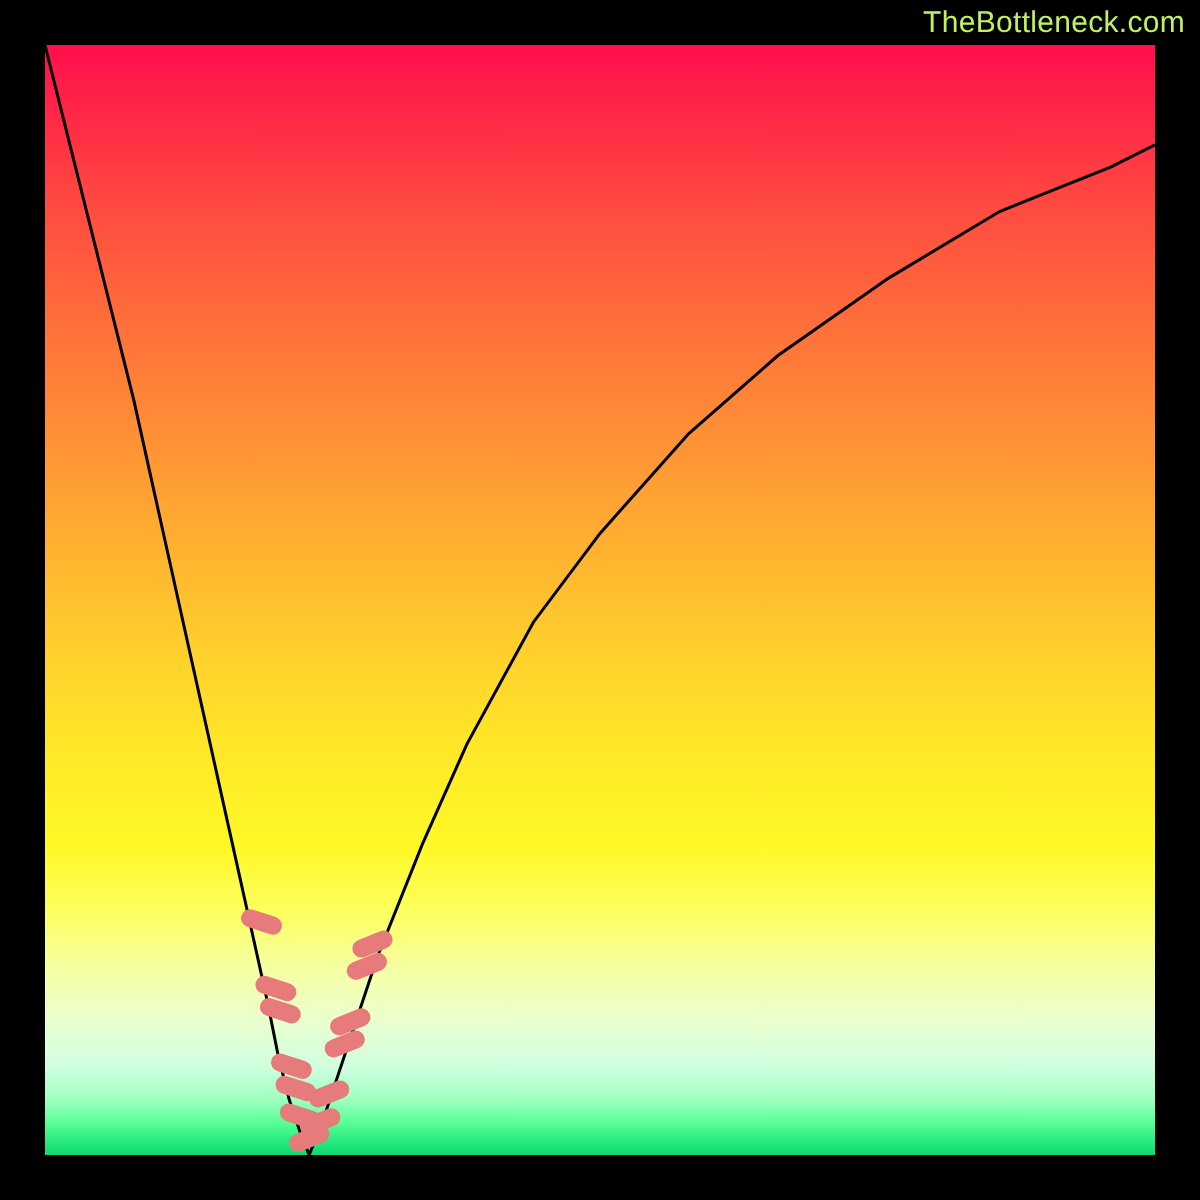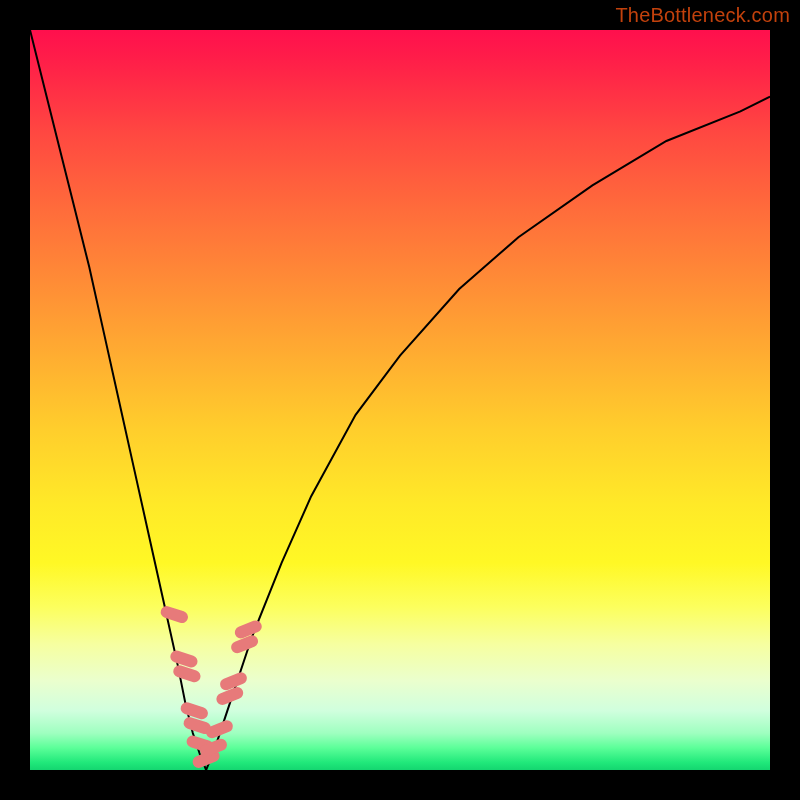--- a/index.html
+++ b/index.html
@@ -58,21 +58,21 @@
     position: absolute;
     left: 0;
     top: 0;
     width: 100%;
     height: 100%;
   }
   .watermark {
     position: absolute;
     top: 4px;
     right: 10px;
-    color: #c2410c;
+    color: #bef264;
     font-size: 20px;
     font-weight: 500;
     letter-spacing: 0.2px;
     user-select: none;
   }
 </style>
 </head>
 <body>
 
 <div class="frame">

